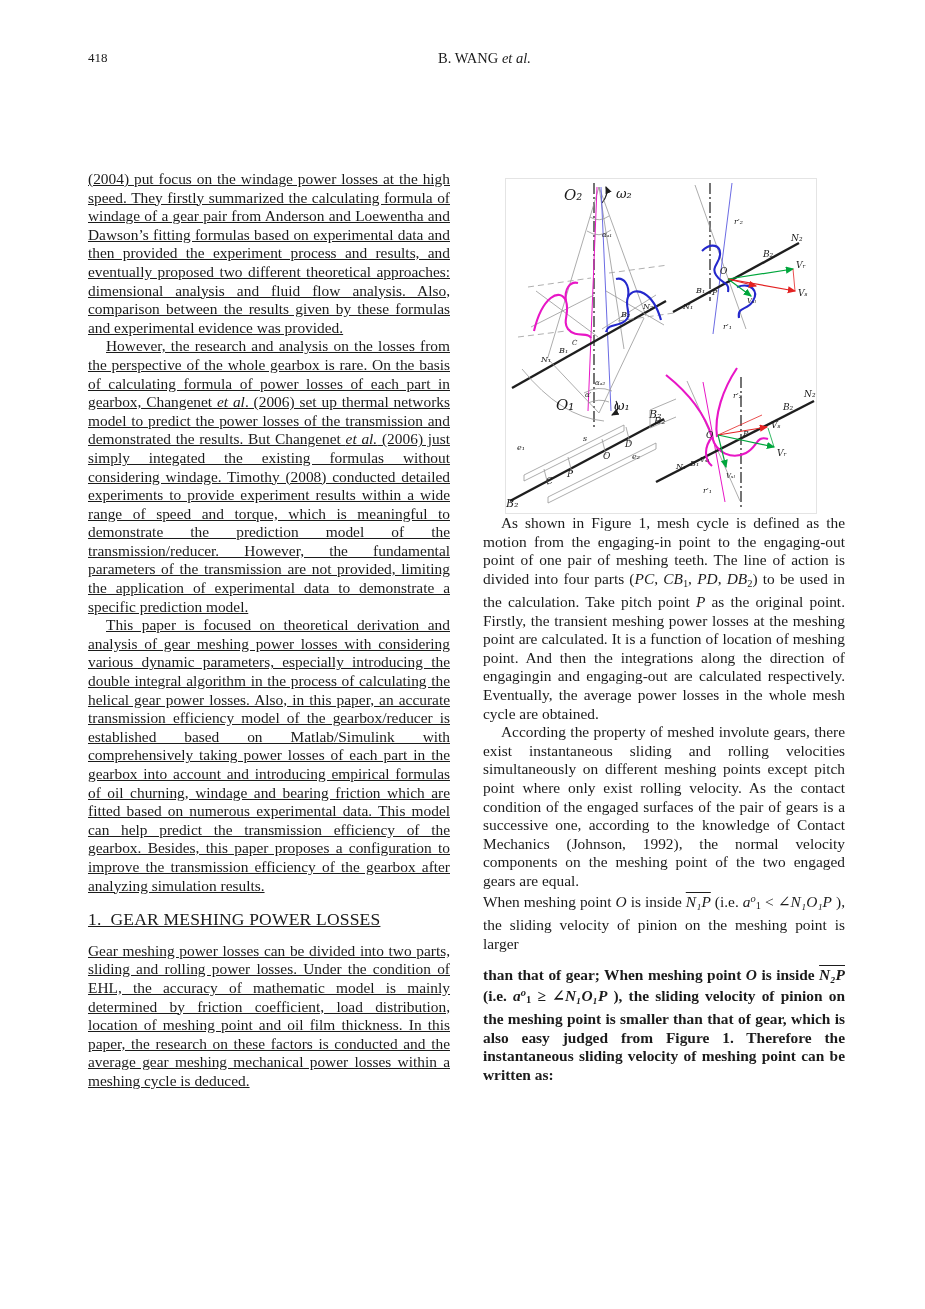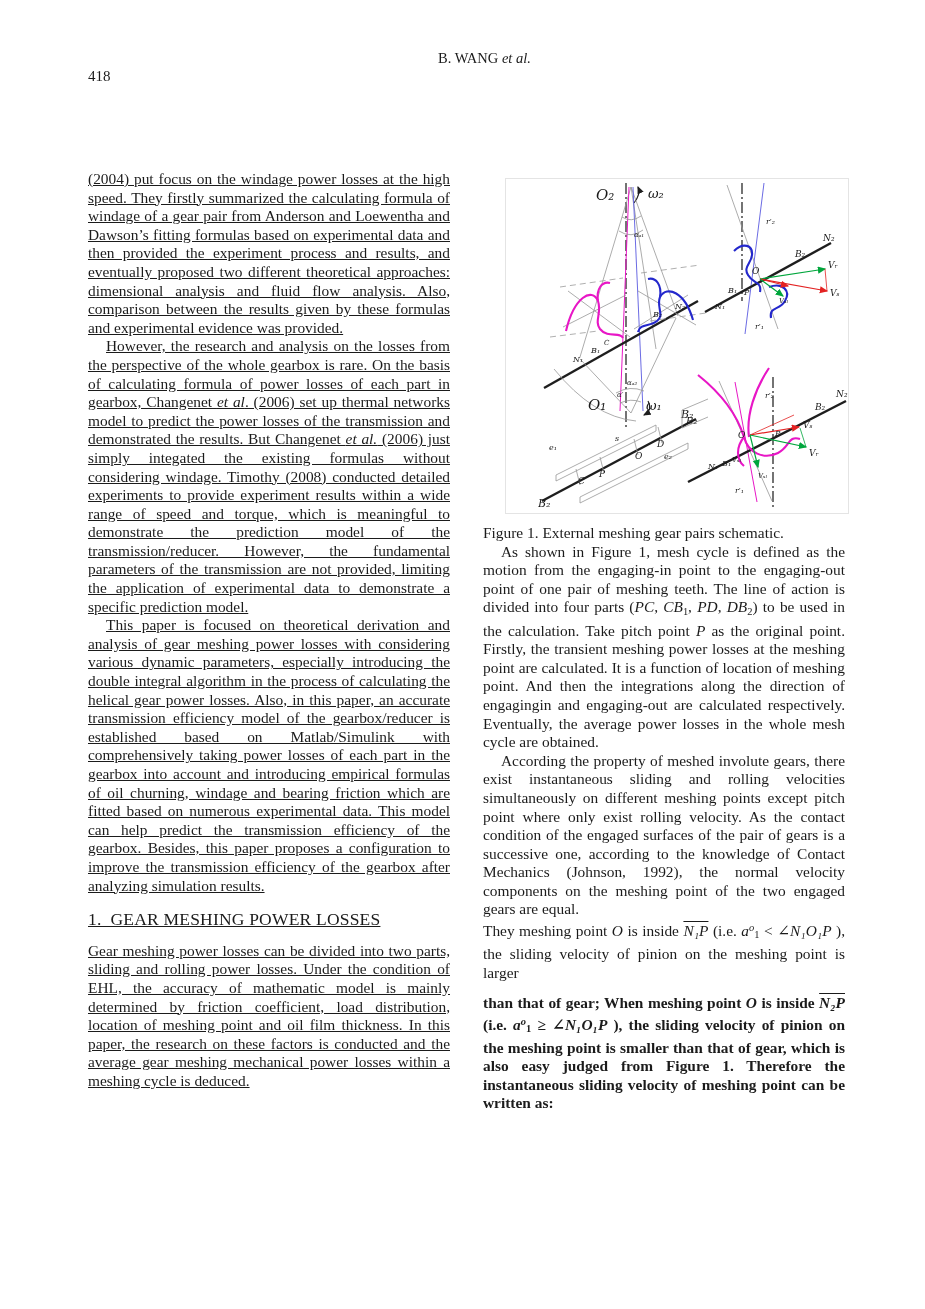--- a/index.html
+++ b/index.html
@@ -1,32 +1,32 @@
 <!DOCTYPE html>
 <html><head>
 <meta charset="utf-8">
 <style>
   html,body{margin:0;padding:0;background:#ffffff;}
   body{width:925px;height:1309px;position:relative;font-family:"Liberation Serif","DejaVu Serif",serif;color:#1b1b1b;}
   .running-head{position:absolute;top:50px;left:0;width:925px;text-align:center;font-size:14.5px;padding-left:22px;}
-  .page-number{position:absolute;top:68px;left:88px;font-size:15px;}
+  .page-number{position:absolute;top:50px;left:88px;font-size:13px;}
   .col{position:absolute;top:170px;width:362px;font-size:15.4px;line-height:18.6px;}
   .col-left{left:88px;text-decoration:underline;}
   .col-right{left:483px;}
   .para{margin:0;text-align:justify;}
   .para.ind{text-indent:18px;}
   .sec-heading{font-size:17.5px;margin:15px 0 13px 0;letter-spacing:.2px;}
   .sub-heading{margin:21px 0 0 0;}
   .sub-heading.sp2{margin:22px 0 20px 0;}
   .para.mgap{margin-top:12px;font-weight:bold;}
   .it{font-style:italic;}
   .sp{font-size:68%;vertical-align:0.45em;}
   .sb{font-size:68%;vertical-align:-0.25em;}
   .ov{text-decoration:overline;}
-  .figure-box{margin:8px 0 0 22px;width:310px;height:334px;border:1px solid #e4e4e4;box-sizing:content-box;padding-left:32px;}
+  .figure-box{margin:8px 0 0 22px;width:310px;height:334px;border:1px solid #e4e4e4;box-sizing:content-box;}
   .fig-caption{margin:10px 0 0 0;text-align:left;}
   
   .g{stroke:#979797;stroke-width:.8;fill:none;}
   .gd{stroke:#9a9a9a;stroke-width:.8;fill:none;stroke-dasharray:6 4;}
   .dd{stroke:#2a2a2a;stroke-width:1.3;fill:none;stroke-dasharray:11 3 2 3;}
   .k{stroke:#1e1e1e;stroke-width:2.4;fill:none;}
   .k1{stroke:#1e1e1e;stroke-width:1.1;fill:none;}
   .m{stroke:#e combine;}
   .m{stroke:#e816c6;stroke-width:2.1;fill:none;}
   .m2{stroke:#e816c6;stroke-width:1;fill:none;}
@@ -155,20 +155,19 @@
       <text x="271" y="277" font-size="9">Vᵣ</text>
       <text x="194" y="283" font-size="7">Vₛₗ</text>
       <text x="220" y="299" font-size="7">Vₛₗ</text>
       <text x="200" y="259" font-size="9">O</text>
       <text x="237" y="257" font-size="8">P</text>
       <text x="170" y="290" font-size="8">N₁</text>
       <text x="184" y="287" font-size="8">B₁</text>
       <text x="197" y="314" font-size="8">r′₁</text>
     </svg>
   </div>
-  <p class="para fig-caption">Figure 1. External meshing gear pairs schematic.</p>
   <div>
       <p class="para ind"><span>As shown in Figure 1, mesh cycle is defined as the motion from the engaging-in point to the engaging-out point of one pair of meshing teeth. The line of action is divided into four parts (</span><span class="it">PC</span><span>, </span><span class="it">CB</span><span class="sb">1</span><span>, </span><span class="it">PD</span><span>, </span><span class="it">DB</span><span class="sb">2</span><span>) to be used in the calculation. Take pitch point </span><span class="it">P</span><span> as the original point. Firstly, the transient meshing power losses at the meshing point are calculated. It is a function of location of meshing point. And then the integrations along the direction of engagingin and engaging-out are calculated respectively. Eventually, the average power losses in the whole mesh cycle are obtained.</span></p>
       <p class="para ind"><span>According the property of meshed involute gears, there exist instantaneous sliding and rolling velocities simultaneously on different meshing points except pitch point where only exist rolling velocity. As the contact condition of the engaged surfaces of the pair of gears is a successive one, according to the knowledge of Contact Mechanics (Johnson, 1992), the normal velocity components on the meshing point of the two engaged gears are equal.</span></p>
-      <p class="para"><span>They meshing point </span><span class="it">O</span><span> is inside </span><span class="it ov">N₁P</span><span> (i.e. </span><span class="it">a</span><span class="it sp">o</span><span class="sb">1</span><span> &lt; </span><span class="it">∠N₁O₁P</span><span> ), the sliding velocity of pinion on the meshing point is larger</span></p>
+      <p class="para"><span>When meshing point </span><span class="it">O</span><span> is inside </span><span class="it ov">N₁P</span><span> (i.e. </span><span class="it">a</span><span class="it sp">o</span><span class="sb">1</span><span> &lt; </span><span class="it">∠N₁O₁P</span><span> ), the sliding velocity of pinion on the meshing point is larger</span></p>
       <p class="para mgap"><span>than that of gear; When meshing point </span><span class="it">O</span><span> is inside </span><span class="it ov">N₂P</span><span> (i.e. </span><span class="it">a</span><span class="it sp">o</span><span class="sb">1</span><span> ≥ </span><span class="it">∠N₁O₁P</span><span> ), the sliding velocity of pinion on the meshing point is smaller than that of gear, which is also easy judged from Figure 1. Therefore the instantaneous sliding velocity of meshing point can be written as:</span></p>
     </div>
 </div>
 
 </body></html>

